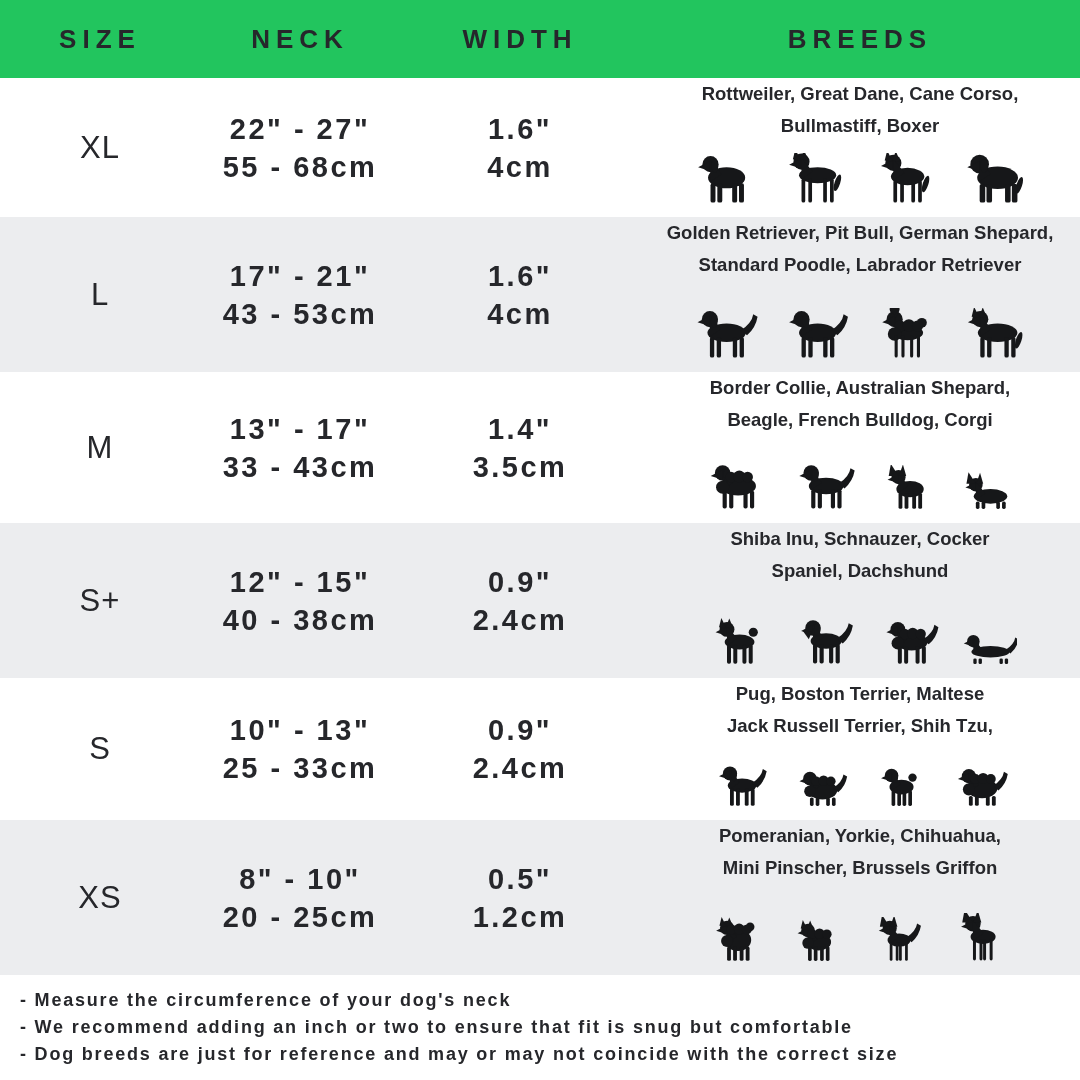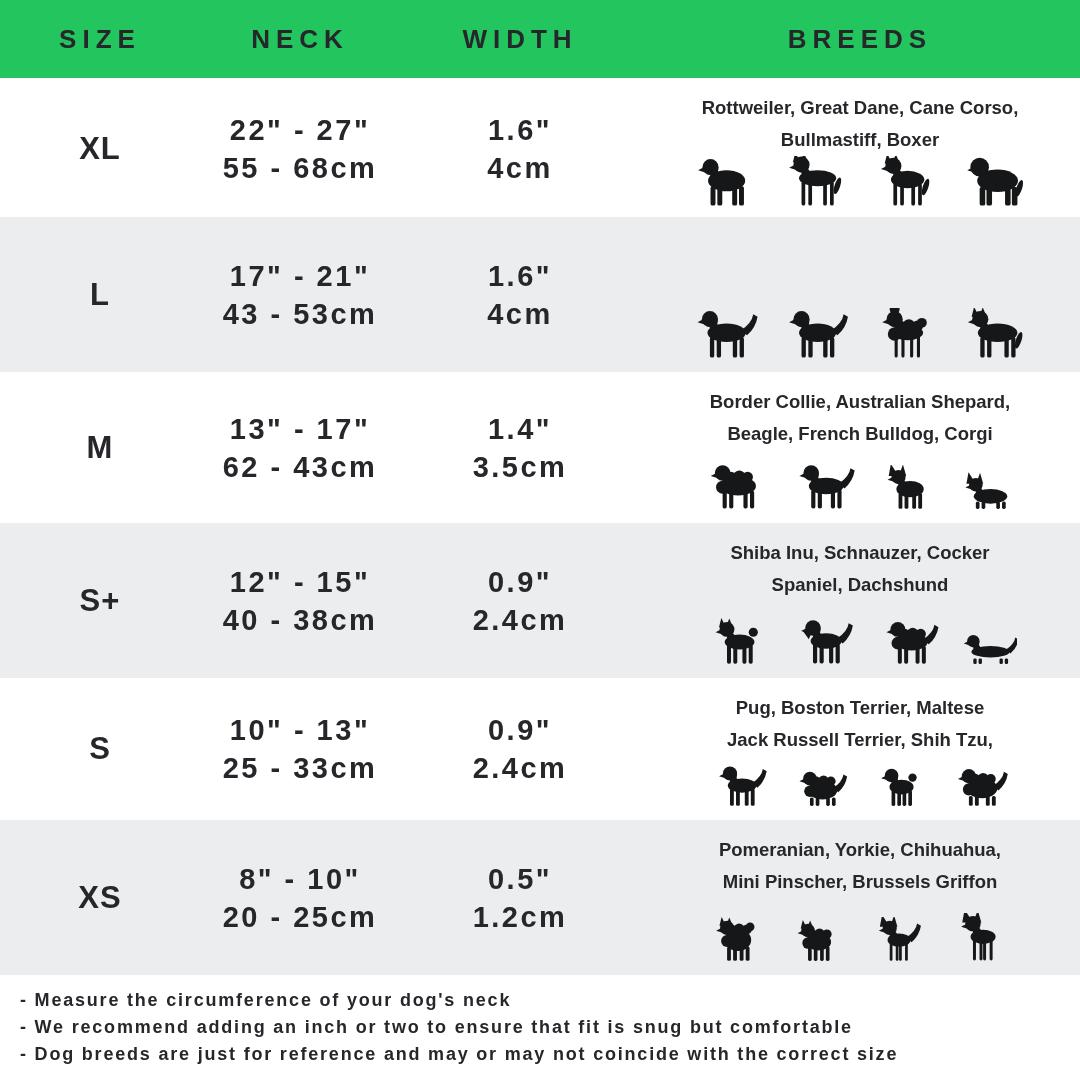--- a/index.html
+++ b/index.html
@@ -7,23 +7,23 @@
     width:1080px;height:1080px;overflow:hidden;background:#fff;
     font-family:"Liberation Sans",sans-serif;color:#26272B;position:relative;
   }
   .grid{display:grid;grid-template-columns:200px 200px 240px 1fr;}
   .thead{height:78px;background:#22c55e;align-items:center;}
   .hcell{font-size:26px;font-weight:bold;letter-spacing:6px;text-align:center;}
   .row{align-items:center;}
   .row.alt{background:#ECEDEF;}
   .r0{height:139px}.r1{height:155px}.r2{height:151px}.r3{height:155px}.r4{height:142px}.r5{height:155px}
   .cell{text-align:center;}
-  .size-cell{font-size:31px;font-weight:bold;letter-spacing:1px;}
+  .size-cell{font-size:31px;font-weight:normal;letter-spacing:1px;}
   .range div{font-size:29px;font-weight:bold;letter-spacing:2.5px;line-height:38px;white-space:nowrap;}
-  .breeds-cell{align-self:stretch;display:flex;flex-direction:column;padding-top:14px;text-align:center;align-items:center;}
+  .breeds-cell{align-self:stretch;display:flex;flex-direction:column;padding-top:0;text-align:center;align-items:center;}
   .caption div{font-size:18.5px;font-weight:bold;line-height:32px;white-space:nowrap;}
   .dogs{flex:1;display:flex;justify-content:center;align-items:flex-end;gap:16px;padding-bottom:12px;}
   .dog{display:inline-flex;align-items:flex-end;}
   .notes{height:114px;box-sizing:border-box;padding:12px 0 0 20px;}
   .notes div{font-size:18px;font-weight:bold;letter-spacing:1.8px;line-height:27px;white-space:nowrap;}
   .strip{height:8px;background:#ECEDEF;}
 </style>
 </head>
 <body>
 
@@ -117,20 +117,24 @@
     <div class="cell size-cell">L</div>
     <div class="cell range">
       <div>17" - 21"</div>
       <div>43 - 53cm</div>
     </div>
     <div class="cell range">
       <div>1.6"</div>
       <div>4cm</div>
     </div>
     <div class="breeds-cell">
+      <div class="caption">
+        <div>Golden Retriever, Pit Bull, German Shepard,</div>
+        <div>Standard Poodle, Labrador Retriever</div>
+      </div>
       <div class="dogs">
         <span class="dog">
             <svg viewBox="0 0 120 84" height="52" fill="#161719" xmlns="http://www.w3.org/2000/svg">
               <ellipse cx="64" cy="40" rx="31" ry="15"></ellipse>
               <circle cx="37" cy="18" r="13"></circle>
               <polygon points="37,12 55,34 37,46"></polygon>
               <polygon points="17,23 36,13 36,29"></polygon>
               <ellipse cx="44" cy="21" rx="5.5" ry="11"></ellipse>
               <path d="M87 36 Q105 24 107 10 L114 14 Q111 32 97 44 Z"></path>
               <rect x="37" y="47" width="7" height="33" rx="3"></rect>
@@ -188,21 +192,21 @@
             </svg>
           </span>
       </div>
     </div>
   </div>
 
   <div class="grid row r2">
     <div class="cell size-cell">M</div>
     <div class="cell range">
       <div>13" - 17"</div>
-      <div>62 - 43cm</div>
+      <div>33 - 43cm</div>
     </div>
     <div class="cell range">
       <div>1.4"</div>
       <div>3.5cm</div>
     </div>
     <div class="breeds-cell">
       <div class="caption">
         <div>Border Collie, Australian Shepard,</div>
         <div>Beagle, French Bulldog, Corgi</div>
       </div>

